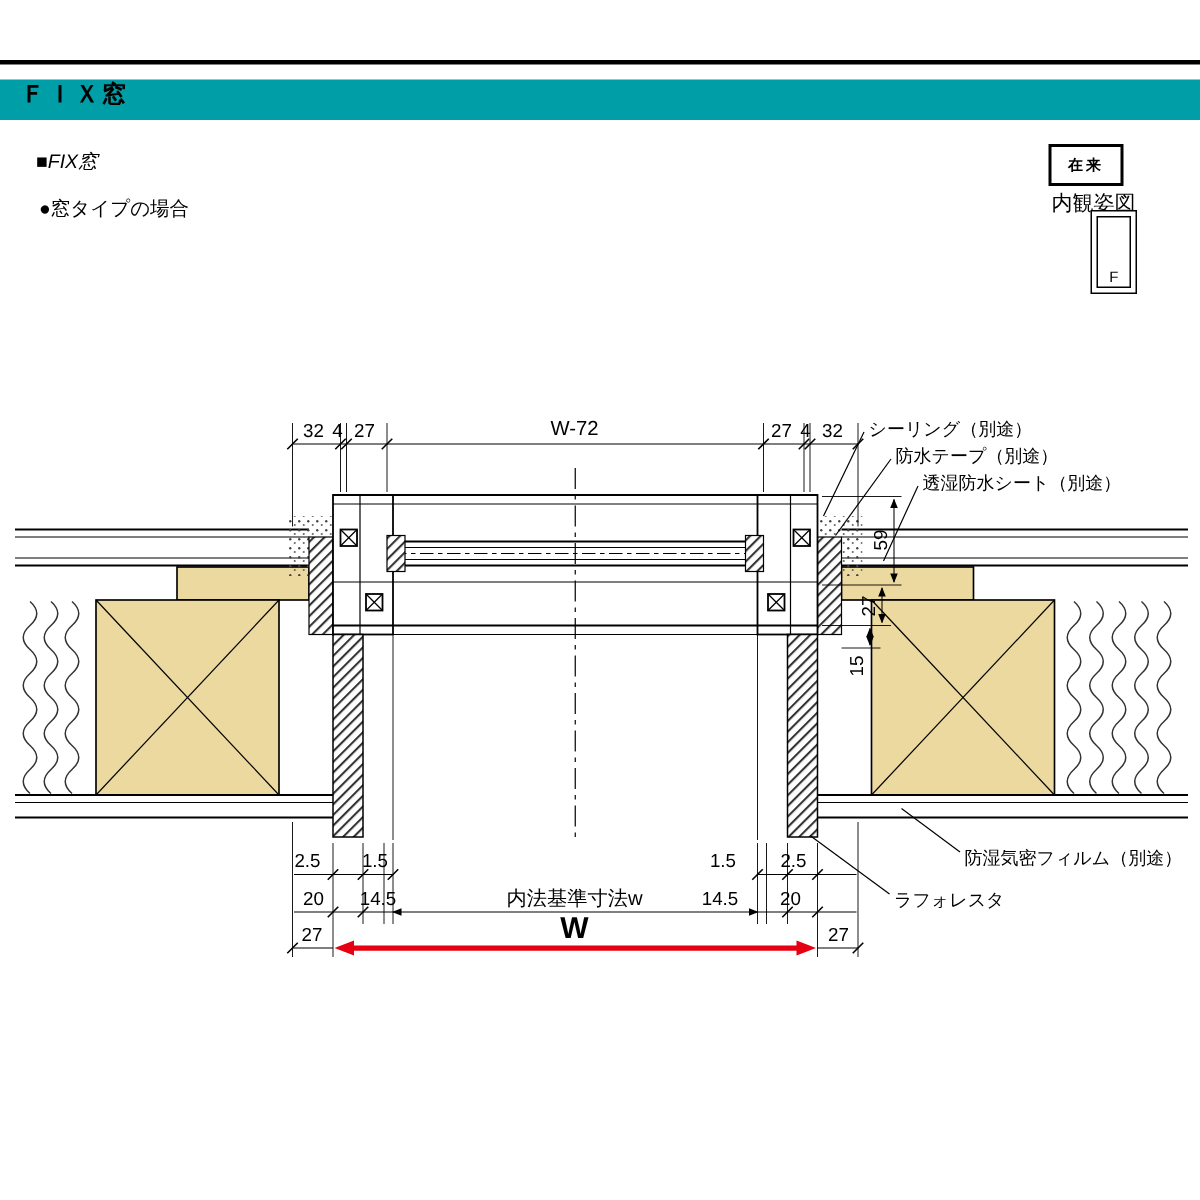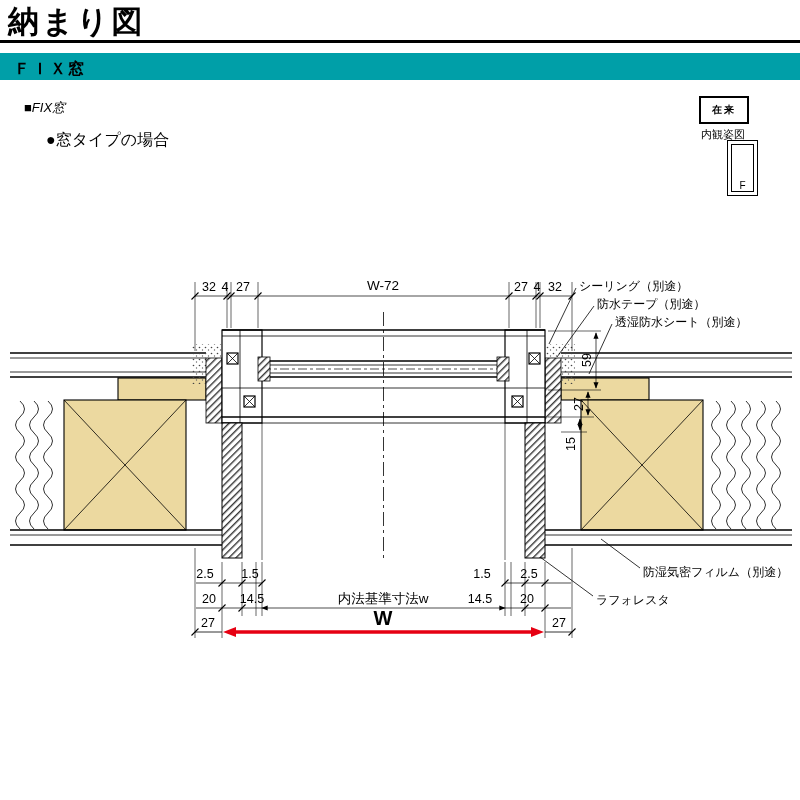--- a/index.html
+++ b/index.html
@@ -9,30 +9,30 @@
   }
   html,body{margin:0;padding:0;background:#fff;}
   .page{
     position:relative;width:800px;height:800px;background:#fff;overflow:hidden;
     font-family:"Liberation Sans","DejaVu Sans",sans-serif;color:#000;
   }
   .page-title{position:absolute;left:8px;top:1px;font-size:31px;font-weight:bold;letter-spacing:3px;}
   .title-rule{position:absolute;left:0;top:40px;width:800px;height:3px;background:#000;}
   .section-bar{
     position:absolute;left:0;top:53px;width:800px;height:27px;background:var(--c-teal);
-    display:flex;align-items:flex-end;padding-left:14px;box-sizing:border-box;
+    display:flex;align-items:flex-start;padding-left:14px;box-sizing:border-box;
   }
   .section-bar .bar-text{font-size:16px;font-weight:bold;color:#000;letter-spacing:2px;}
   .item-label{position:absolute;left:24px;top:99px;font-size:13px;font-style:italic;}
-  .case-label{position:absolute;left:46px;top:130px;font-size:16px;}
+  .case-label{position:absolute;left:26px;top:130px;font-size:13px;}
   .method-badge{
     position:absolute;left:699px;top:96px;width:46px;height:24px;border:2.5px solid #000;
     display:flex;align-items:center;justify-content:center;font-size:10px;font-weight:bold;letter-spacing:2px;
   }
-  .elevation-label{position:absolute;left:701px;top:127px;font-size:11px;}
+  .elevation-label{position:absolute;left:701px;top:127px;font-size:14px;}
   .window-figure{
     position:absolute;left:727px;top:140px;width:31px;height:56px;border:1.5px solid #000;
     padding:3px;box-sizing:border-box;background:#fff;
   }
   .window-inner{width:100%;height:100%;border:1px solid #000;box-sizing:border-box;
     display:flex;align-items:flex-end;justify-content:center;}
   .window-letter{font-size:10px;line-height:1.1;}
   svg.drawing{position:absolute;left:0;top:220px;}
 
   
@@ -51,21 +51,20 @@
   text.dim{font-family:"Liberation Sans","DejaVu Sans",sans-serif;font-size:12.5px;fill:#000;}
   text.dimc{font-family:"Liberation Sans","DejaVu Sans",sans-serif;font-size:13.5px;fill:#000;}
   text.note{font-family:"Liberation Sans","DejaVu Sans",sans-serif;font-size:12px;fill:#000;}
   text.wlabel{font-family:"Liberation Sans","DejaVu Sans",sans-serif;font-size:20px;font-weight:bold;fill:#000;}
 </style>
 </head>
 <body>
 
 <div class="page">
 
-  <div class="page-title">納まり図</div>
   <div class="title-rule"></div>
 
   <div class="section-bar">
     <span class="bar-text">ＦＩＸ窓</span>
   </div>
 
   <div class="item-label">■FIX窓</div>
   <div class="case-label">●窓タイプの場合</div>
 
   <div class="method-badge">在来</div>

